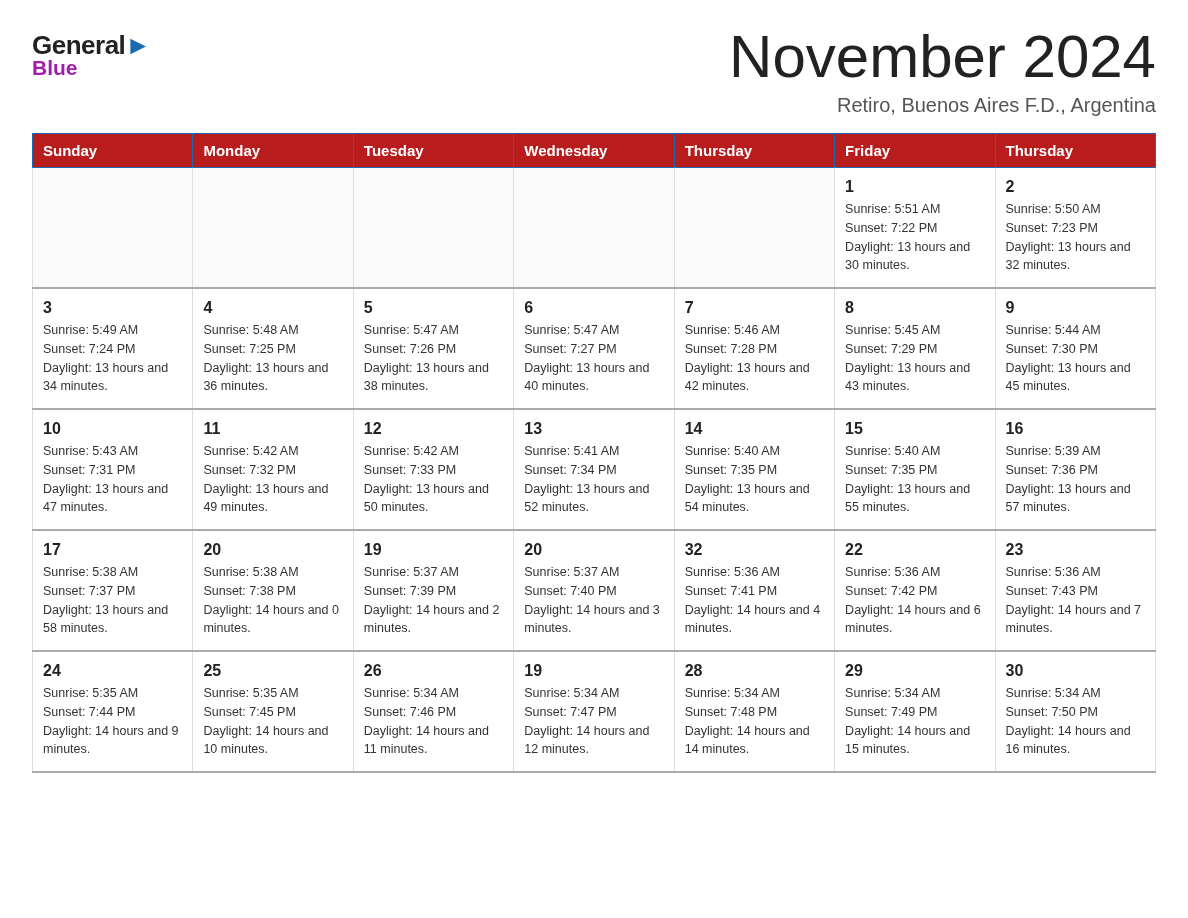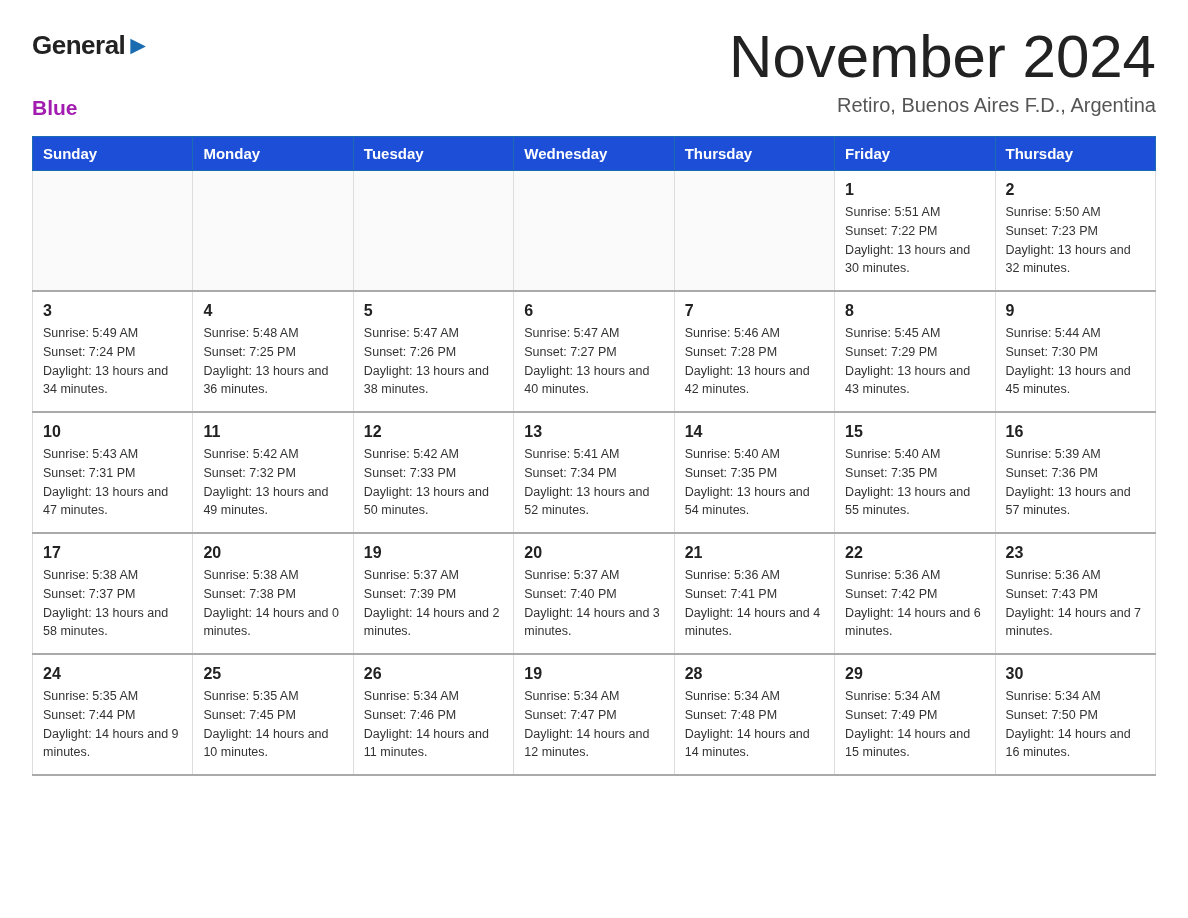--- a/index.html
+++ b/index.html
@@ -15,21 +15,20 @@
       display: flex;
       align-items: flex-start;
       justify-content: space-between;
       margin-bottom: 8px;
     }
     .logo {
       display: flex;
       flex-direction: column;
       align-items: flex-start;
       margin-top: 8px;
-      gap: 40px;
     }
     .logo-general {
       font-size: 26px;
       font-weight: bold;
       color: #222;
       line-height: 1;
       letter-spacing: -0.5px;
     }
     .logo-general span {
       color: #1a6baf;
@@ -56,21 +55,21 @@
       font-size: 20px;
       color: #555;
       margin-top: 4px;
     }
     .calendar {
       width: 100%;
       border-collapse: collapse;
       margin-top: 16px;
     }
     .calendar thead tr th {
-      background: #1d4ed8;
+      background: #b91c1c;
       color: #fff;
       font-size: 15px;
       font-weight: bold;
       padding: 8px 10px;
       border: 1px solid #1a6baf;
       text-align: left;
     }
     .calendar tbody tr {
       border-bottom: 2px solid #aaa;
     }
@@ -217,21 +216,21 @@
         </td>
         <td>
           <span class="day-number">19</span>
           <div class="day-info">Sunrise: 5:37 AM<br>Sunset: 7:39 PM<br>Daylight: 14 hours and 2 minutes.</div>
         </td>
         <td>
           <span class="day-number">20</span>
           <div class="day-info">Sunrise: 5:37 AM<br>Sunset: 7:40 PM<br>Daylight: 14 hours and 3 minutes.</div>
         </td>
         <td>
-          <span class="day-number">21</span>
+          <span class="day-number">32</span>
           <div class="day-info">Sunrise: 5:36 AM<br>Sunset: 7:41 PM<br>Daylight: 14 hours and 4 minutes.</div>
         </td>
         <td>
           <span class="day-number">22</span>
           <div class="day-info">Sunrise: 5:36 AM<br>Sunset: 7:42 PM<br>Daylight: 14 hours and 6 minutes.</div>
         </td>
         <td>
           <span class="day-number">23</span>
           <div class="day-info">Sunrise: 5:36 AM<br>Sunset: 7:43 PM<br>Daylight: 14 hours and 7 minutes.</div>
         </td>

